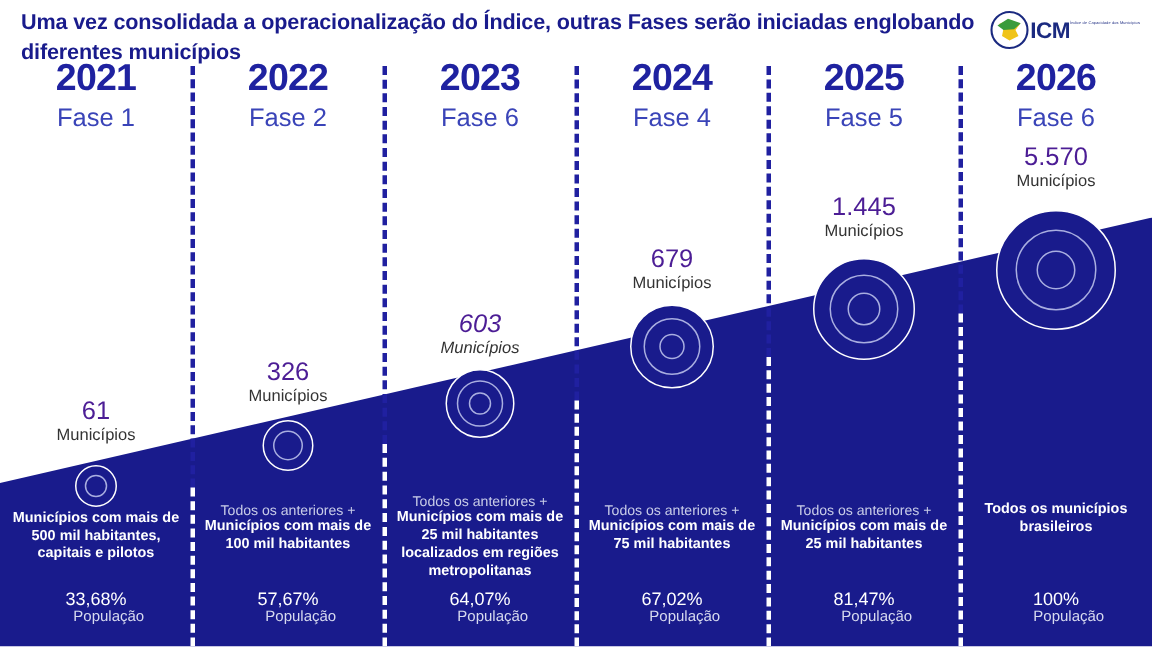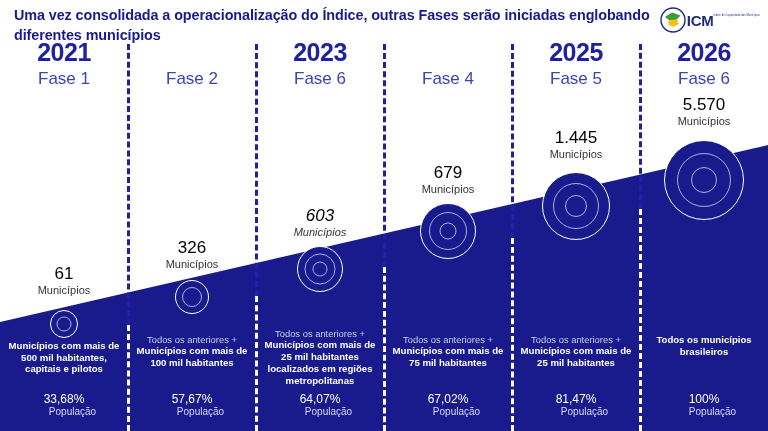--- a/index.html
+++ b/index.html
@@ -149,21 +149,21 @@
 
   
   .count-block {
     position: absolute;
     left: 0;
     width: 100%;
     text-align: center;
   }
   .count-num {
     font-size: 17px;
-    color: #000000;
+    color: #4c1d95;
     line-height: 1.15;
     font-weight: 400;
   }
   .count-label {
     font-size: 11px;
     color: #333333;
     line-height: 1.25;
     font-weight: 400;
   }
 
@@ -280,20 +280,21 @@
         <div class="pct-label">População</div>
       </div>
 
       <div class="divider-wrap">
         <div class="divider-seg" style="top:0;height:281px;"></div>
         <div class="divider-seg white" style="top:281px;height:106px;"></div>
       </div>
     </div>
 
     <div class="col">
+      <div class="year">2022</div>
       <div class="phase">Fase 2</div>
 
       <div class="count-block" style="top:238px;">
         <div class="count-num">326</div>
         <div class="count-label">Municípios</div>
       </div>
 
       <div class="circle" style="top:280px;width:34px;height:34px;">
         <div class="ring" style="width:20px;height:20px;"></div>
       </div>
@@ -338,20 +339,21 @@
         <div class="pct-label">População</div>
       </div>
 
       <div class="divider-wrap">
         <div class="divider-seg" style="top:0;height:223px;"></div>
         <div class="divider-seg white" style="top:223px;height:164px;"></div>
       </div>
     </div>
 
     <div class="col">
+      <div class="year">2024</div>
       <div class="phase">Fase 4</div>
 
       <div class="count-block" style="top:163px;">
         <div class="count-num">679</div>
         <div class="count-label">Municípios</div>
       </div>
 
       <div class="circle" style="top:203px;width:56px;height:56px;">
         <div class="ring" style="width:38px;height:38px;"></div>
         <div class="ring" style="width:17px;height:17px;"></div>

